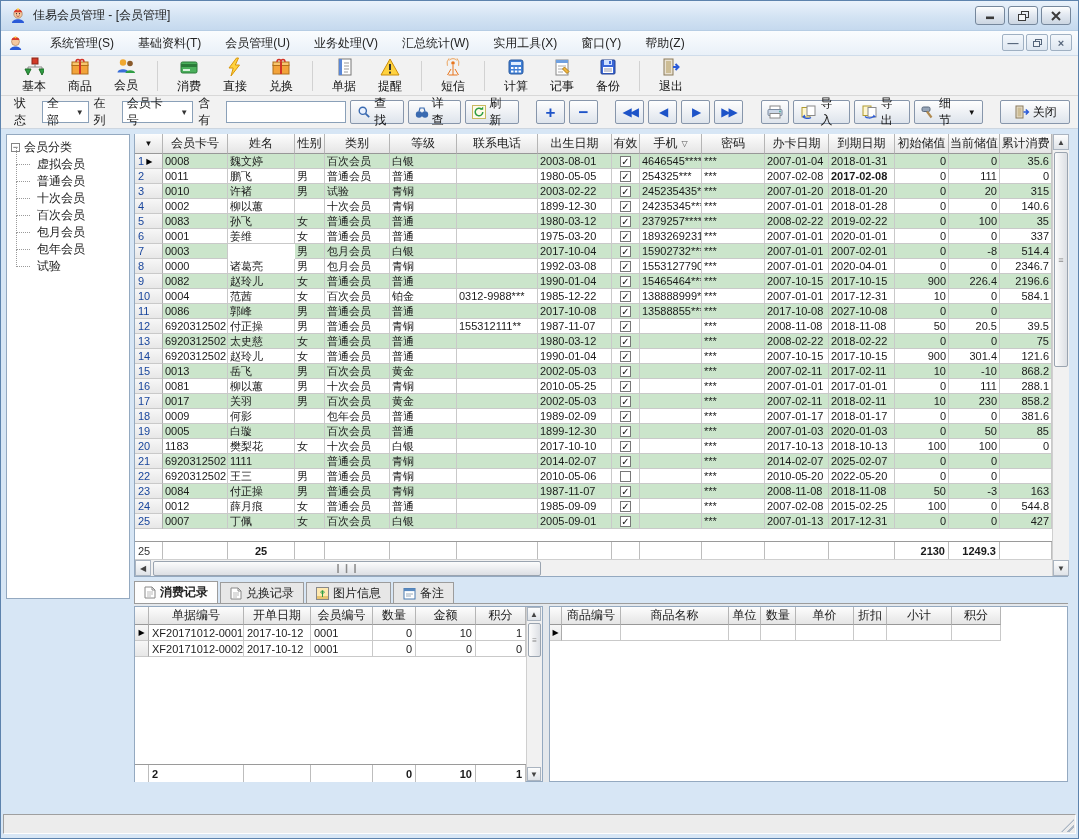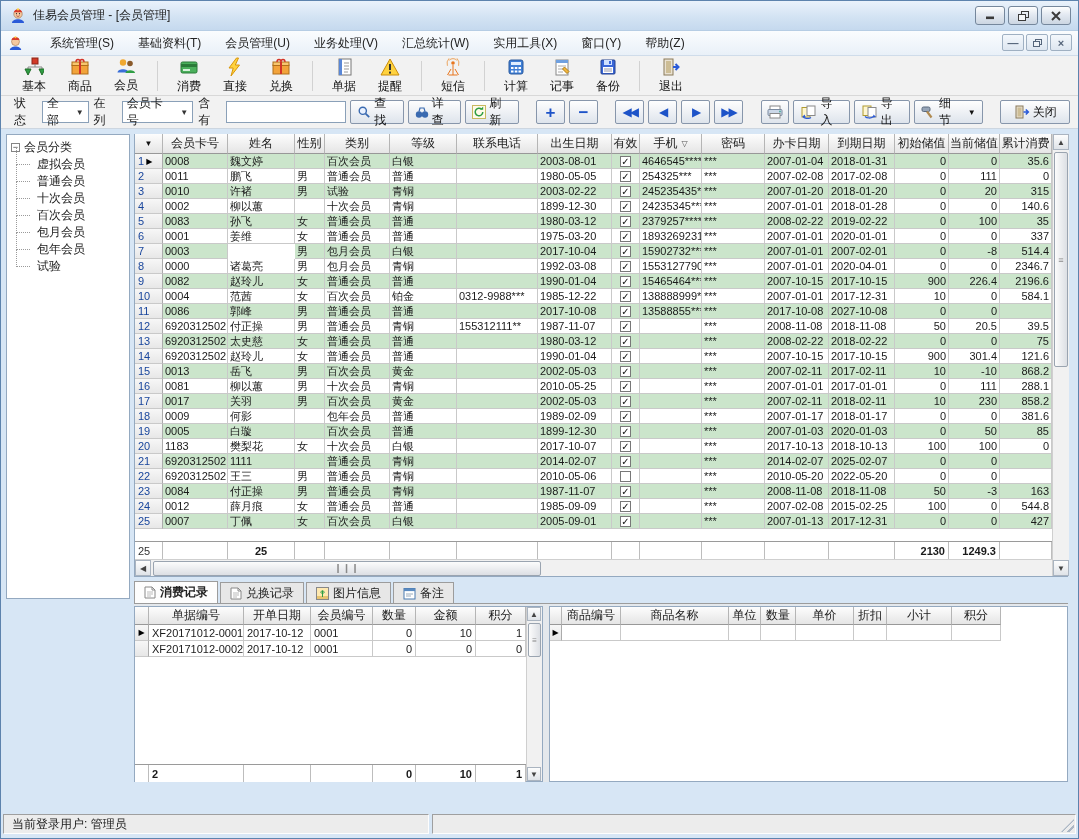--- a/index.html
+++ b/index.html
@@ -538,21 +538,21 @@
               <div class="gc a-left" style="width: 65px;">普通会员</div>
               <div class="gc a-left" style="width: 67px;">普通</div>
               <div class="gc a-left" style="width: 81px;"></div>
               <div class="gc a-left" style="width: 74px;">1980-05-05</div>
               <div class="gc a-center" style="width: 28px;">
                 <span class="cb">✓</span>
               </div>
               <div class="gc a-left" style="width: 62px;">254325***</div>
               <div class="gc a-left" style="width: 63px;">***</div>
               <div class="gc a-left" style="width: 64px;">2007-02-08</div>
-              <div class="gc a-left" style="width: 66px;">2017-02-08</div>
+              <div class="gc a-left" style="width: 66px; font-weight: bold;">2017-02-08</div>
               <div class="gc a-right" style="width: 54px;">0</div>
               <div class="gc a-right" style="width: 51px;">111</div>
               <div class="gc a-right" style="width: 52px;">0</div>
             </div>
             <div class="grow stripe">
               <div class="gc marker" style="width: 28px;">
                 <span>3</span>
               </div>
               <div class="gc a-left" style="width: 65px;">0010</div>
               <div class="gc a-left" style="width: 67px;">许褚</div>
@@ -927,21 +927,21 @@
             <div class="grow">
               <div class="gc marker" style="width: 28px;">
                 <span>20</span>
               </div>
               <div class="gc a-left" style="width: 65px;">1183</div>
               <div class="gc a-left" style="width: 67px;">樊梨花</div>
               <div class="gc a-left" style="width: 30px;">女</div>
               <div class="gc a-left" style="width: 65px;">十次会员</div>
               <div class="gc a-left" style="width: 67px;">白银</div>
               <div class="gc a-left" style="width: 81px;"></div>
-              <div class="gc a-left" style="width: 74px;">2017-10-07</div>
+              <div class="gc a-left" style="width: 74px;">2017-10-10</div>
               <div class="gc a-center" style="width: 28px;">
                 <span class="cb">✓</span>
               </div>
               <div class="gc a-left" style="width: 62px;"></div>
               <div class="gc a-left" style="width: 63px;">***</div>
               <div class="gc a-left" style="width: 64px;">2017-10-13</div>
               <div class="gc a-left" style="width: 66px;">2018-10-13</div>
               <div class="gc a-right" style="width: 54px;">100</div>
               <div class="gc a-right" style="width: 51px;">100</div>
               <div class="gc a-right" style="width: 52px;">0</div>
@@ -1210,20 +1210,17 @@
               <div class="bc" style="width: 33px;"></div>
               <div class="bc" style="width: 65px;"></div>
               <div class="bc" style="width: 49px;"></div>
             </div>
           </div>
       </div>
     </div>
   </div>
 
   <div class="statusbar">
-    <div class="spanel left">
-        <span>当前登录用户: 管理员</span>
-      </div>
     <div class="spanel right">
         <span class="sizegrip"></span>
       </div>
   </div>
 </div>
 
 </body></html>

